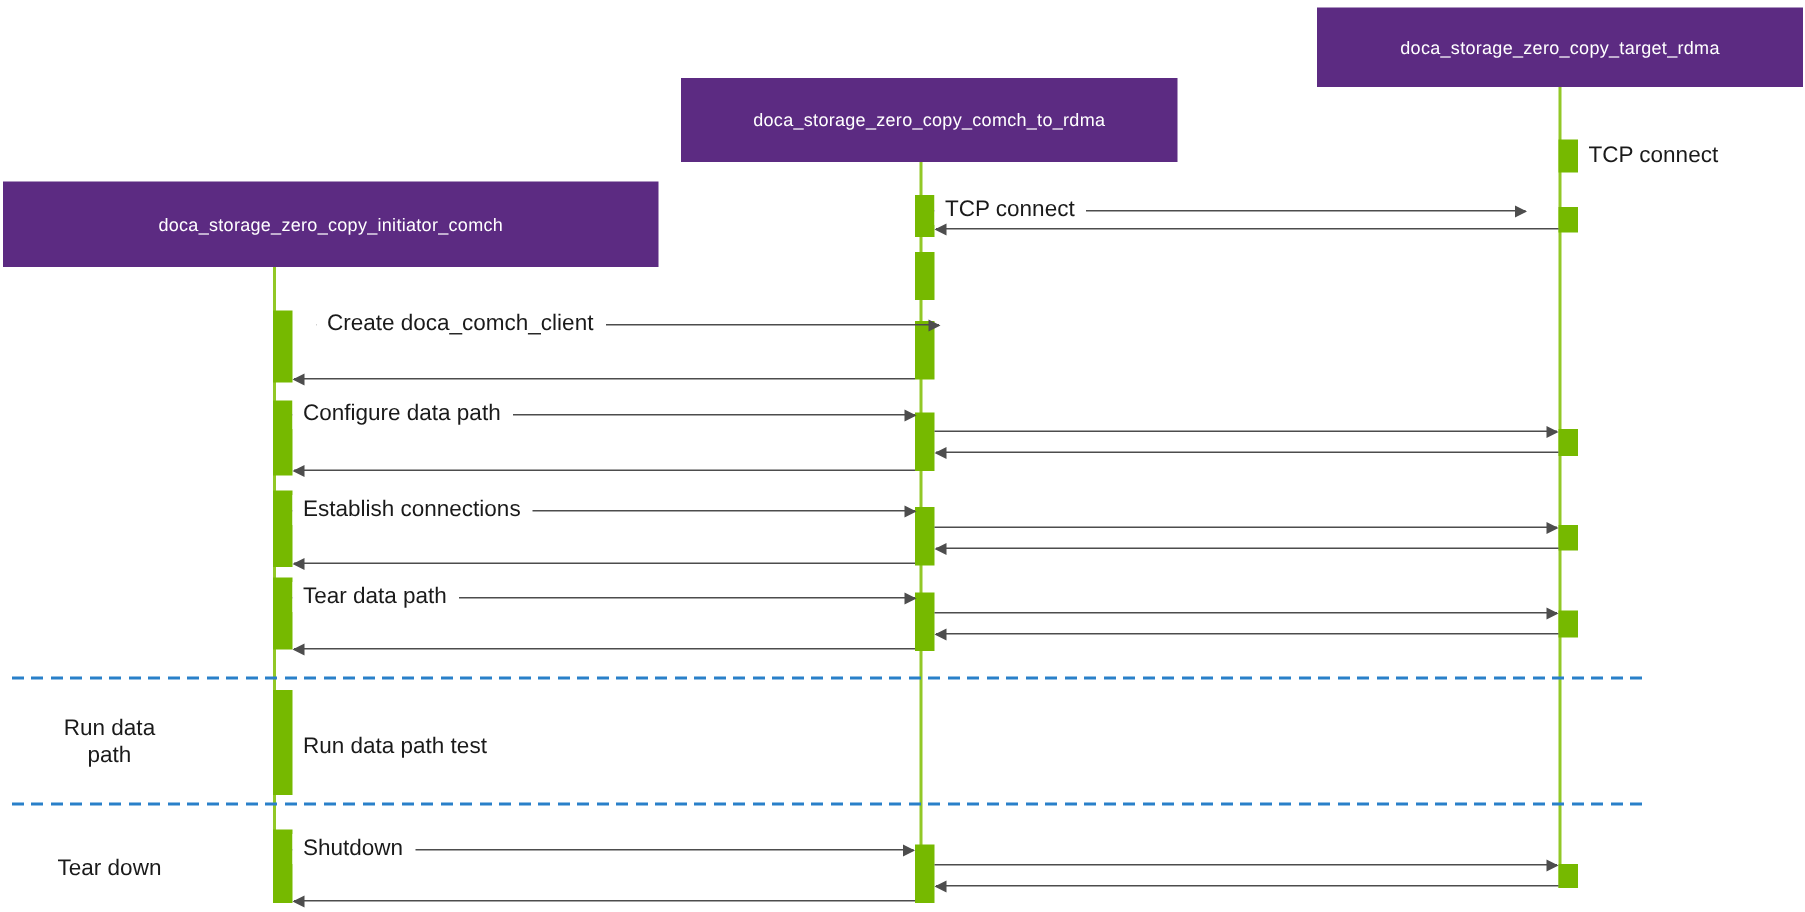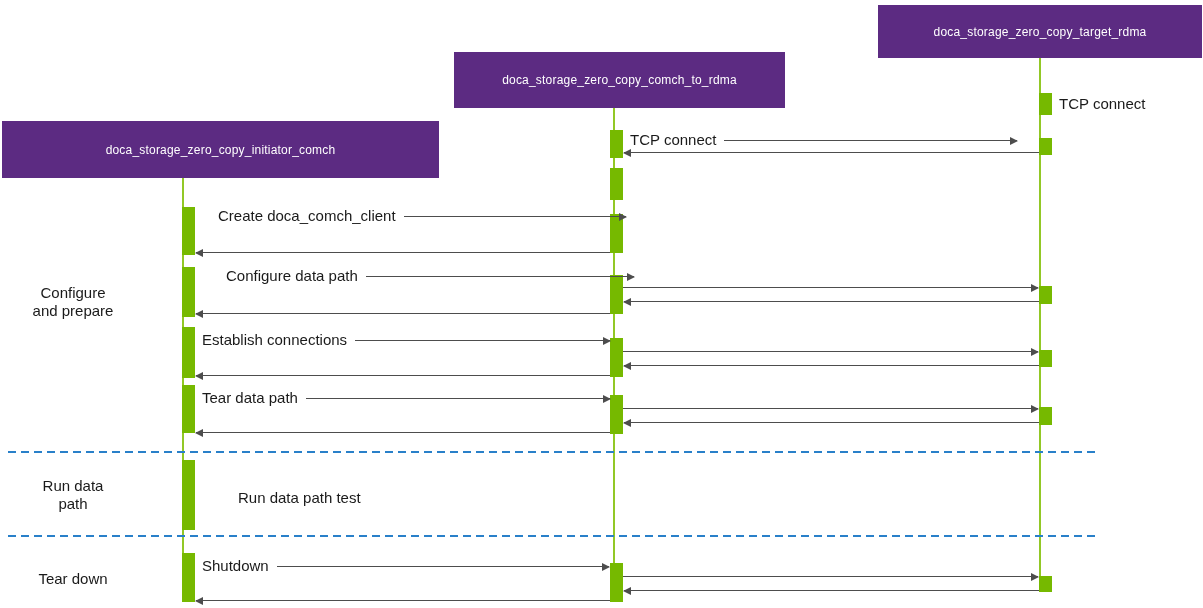--- a/index.html
+++ b/index.html
@@ -63,22 +63,20 @@
   <div class="participant" style="left:454px; top:52px; width:331px; height:56px;">
     <span>doca_storage_zero_copy_comch_to_rdma</span>
   </div>
   <div class="participant" style="left:878px; top:5px; width:324px; height:53px;">
     <span>doca_storage_zero_copy_target_rdma</span>
   </div>
 
   <div class="separator" style="top:451px;"></div>
   <div class="separator" style="top:535px;"></div>
 
-  <div class="phase-label" style="top:284px;">Configure
-and prepare</div>
   <div class="phase-label" style="top:477px;">Run data
 path</div>
   <div class="phase-label" style="top:570px;">Tear down</div>
 
   <div class="activation" style="left:182px; top:207px; height:48px;"></div>
   <div class="activation" style="left:182px; top:267px; height:50px;"></div>
   <div class="activation" style="left:182px; top:327px; height:51px;"></div>
   <div class="activation" style="left:182px; top:385px; height:48px;"></div>
   <div class="activation" style="left:182px; top:460px; height:70px;"></div>
   <div class="activation" style="left:182px; top:553px; height:49px;"></div>
@@ -92,33 +90,33 @@
   <div class="activation" style="left:610px; top:563px; height:39px;"></div>
 
   <div class="activation" style="left:1039px; top:93px; height:22px;"></div>
   <div class="activation" style="left:1039px; top:138px; height:17px;"></div>
   <div class="activation" style="left:1039px; top:286px; height:18px;"></div>
   <div class="activation" style="left:1039px; top:350px; height:17px;"></div>
   <div class="activation" style="left:1039px; top:407px; height:18px;"></div>
   <div class="activation" style="left:1039px; top:576px; height:16px;"></div>
 
   <div class="self-label" style="left:1059px; top:94px;">TCP connect</div>
-  <div class="self-label" style="left:202px; top:488px;margin-left:36px;">Run data path test</div>
+  <div class="self-label" style="left:202px; top:488px;">Run data path test</div>
 
   <div class="arrow" style="left:623px; top:130px; width:394px;">
     <div class="shaft"></div>
     <div class="head-right"></div>
     <div class="msg-label">TCP connect</div>
   </div>
   <div class="arrow" style="left:195px; top:206px; width:415px;margin-left:16px;">
     <div class="shaft"></div>
     <div class="head-right"></div>
     <div class="msg-label">Create doca_comch_client</div>
   </div>
-  <div class="arrow" style="left:195px; top:266px; width:415px;margin-left:24px;">
+  <div class="arrow" style="left:195px; top:266px; width:415px;">
     <div class="shaft"></div>
     <div class="head-right"></div>
     <div class="msg-label">Configure data path</div>
   </div>
   <div class="arrow" style="left:195px; top:330px; width:415px;">
     <div class="shaft"></div>
     <div class="head-right"></div>
     <div class="msg-label">Establish connections</div>
   </div>
   <div class="arrow" style="left:195px; top:388px; width:415px;">

